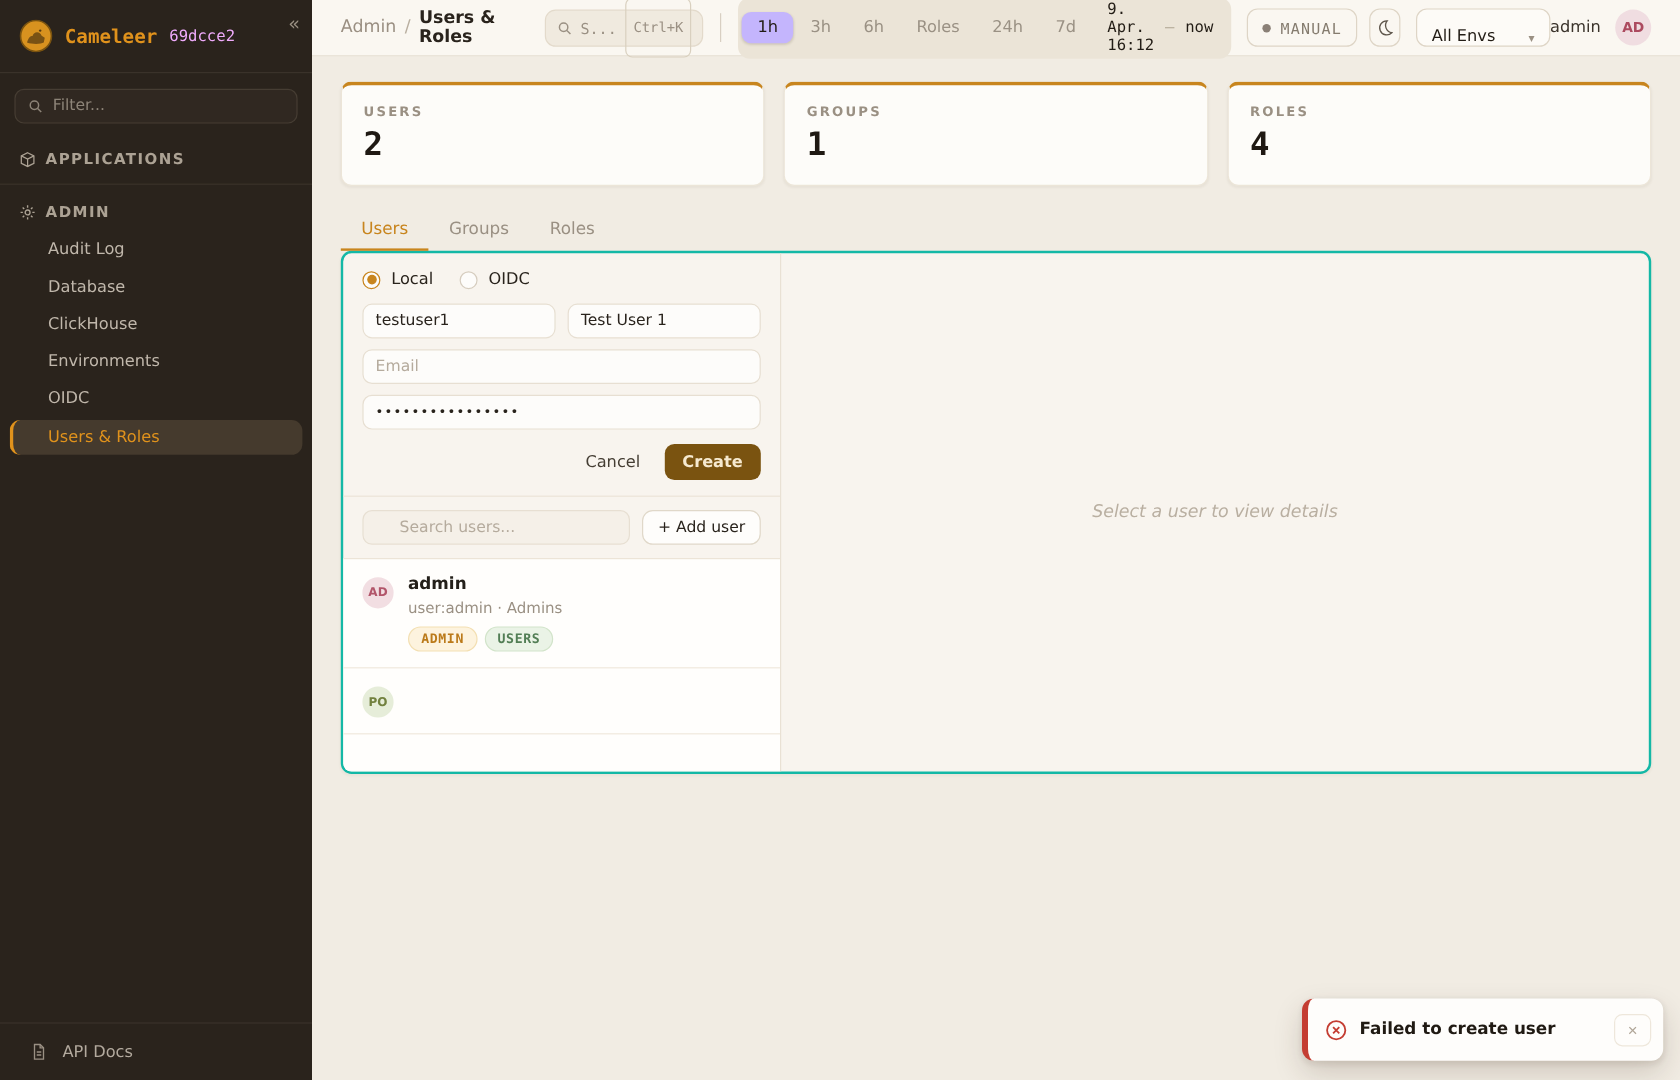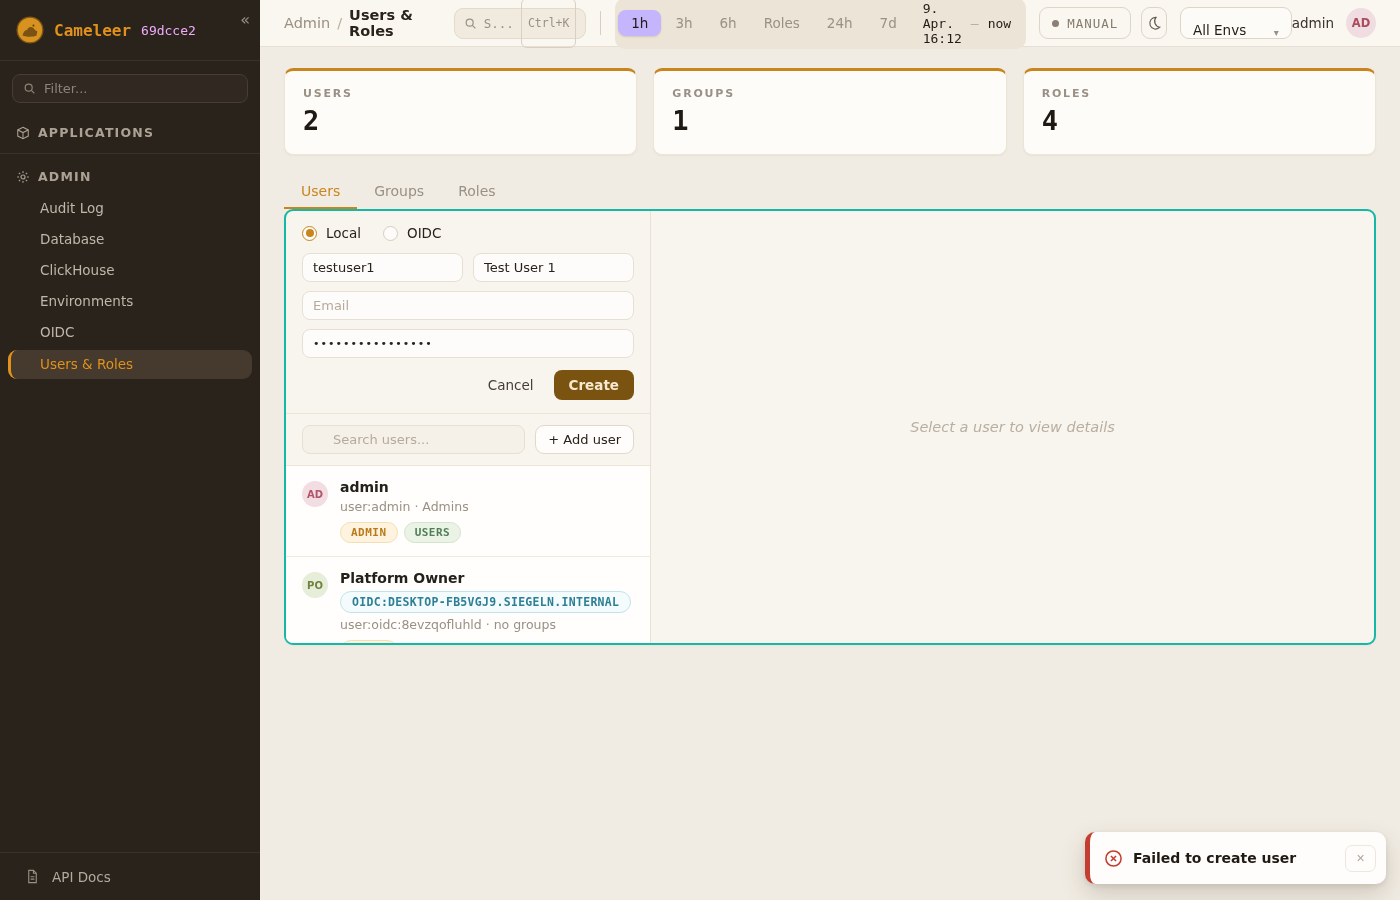--- a/index.html
+++ b/index.html
@@ -342,28 +342,20 @@
               <div class="u-meta">user:admin · Admins</div>
               <div class="u-badges">
                 <span class="badge badge-amber">ADMIN</span>
                 <span class="badge badge-green">USERS</span>
               </div>
             </div>
           </div>
 
           <div class="user-row">
             <span class="avatar-sm avatar-po">PO</span>
-            <div>
-              <div class="u-name">Platform Owner</div>
-              <span class="oidc-badge">OIDC:DESKTOP-FB5VGJ9.SIEGELN.INTERNAL</span>
-              <div class="u-meta">user:oidc:8evzqofluhld · no groups</div>
-              <div class="u-badges">
-                <span class="badge badge-amber">ADMIN</span>
-              </div>
-            </div>
           </div>
         </div>
       </div>
 
       <div class="right-col">
         <span class="empty-hint">Select a user to view details</span>
       </div>
     </div>
   </div>
 </div>

